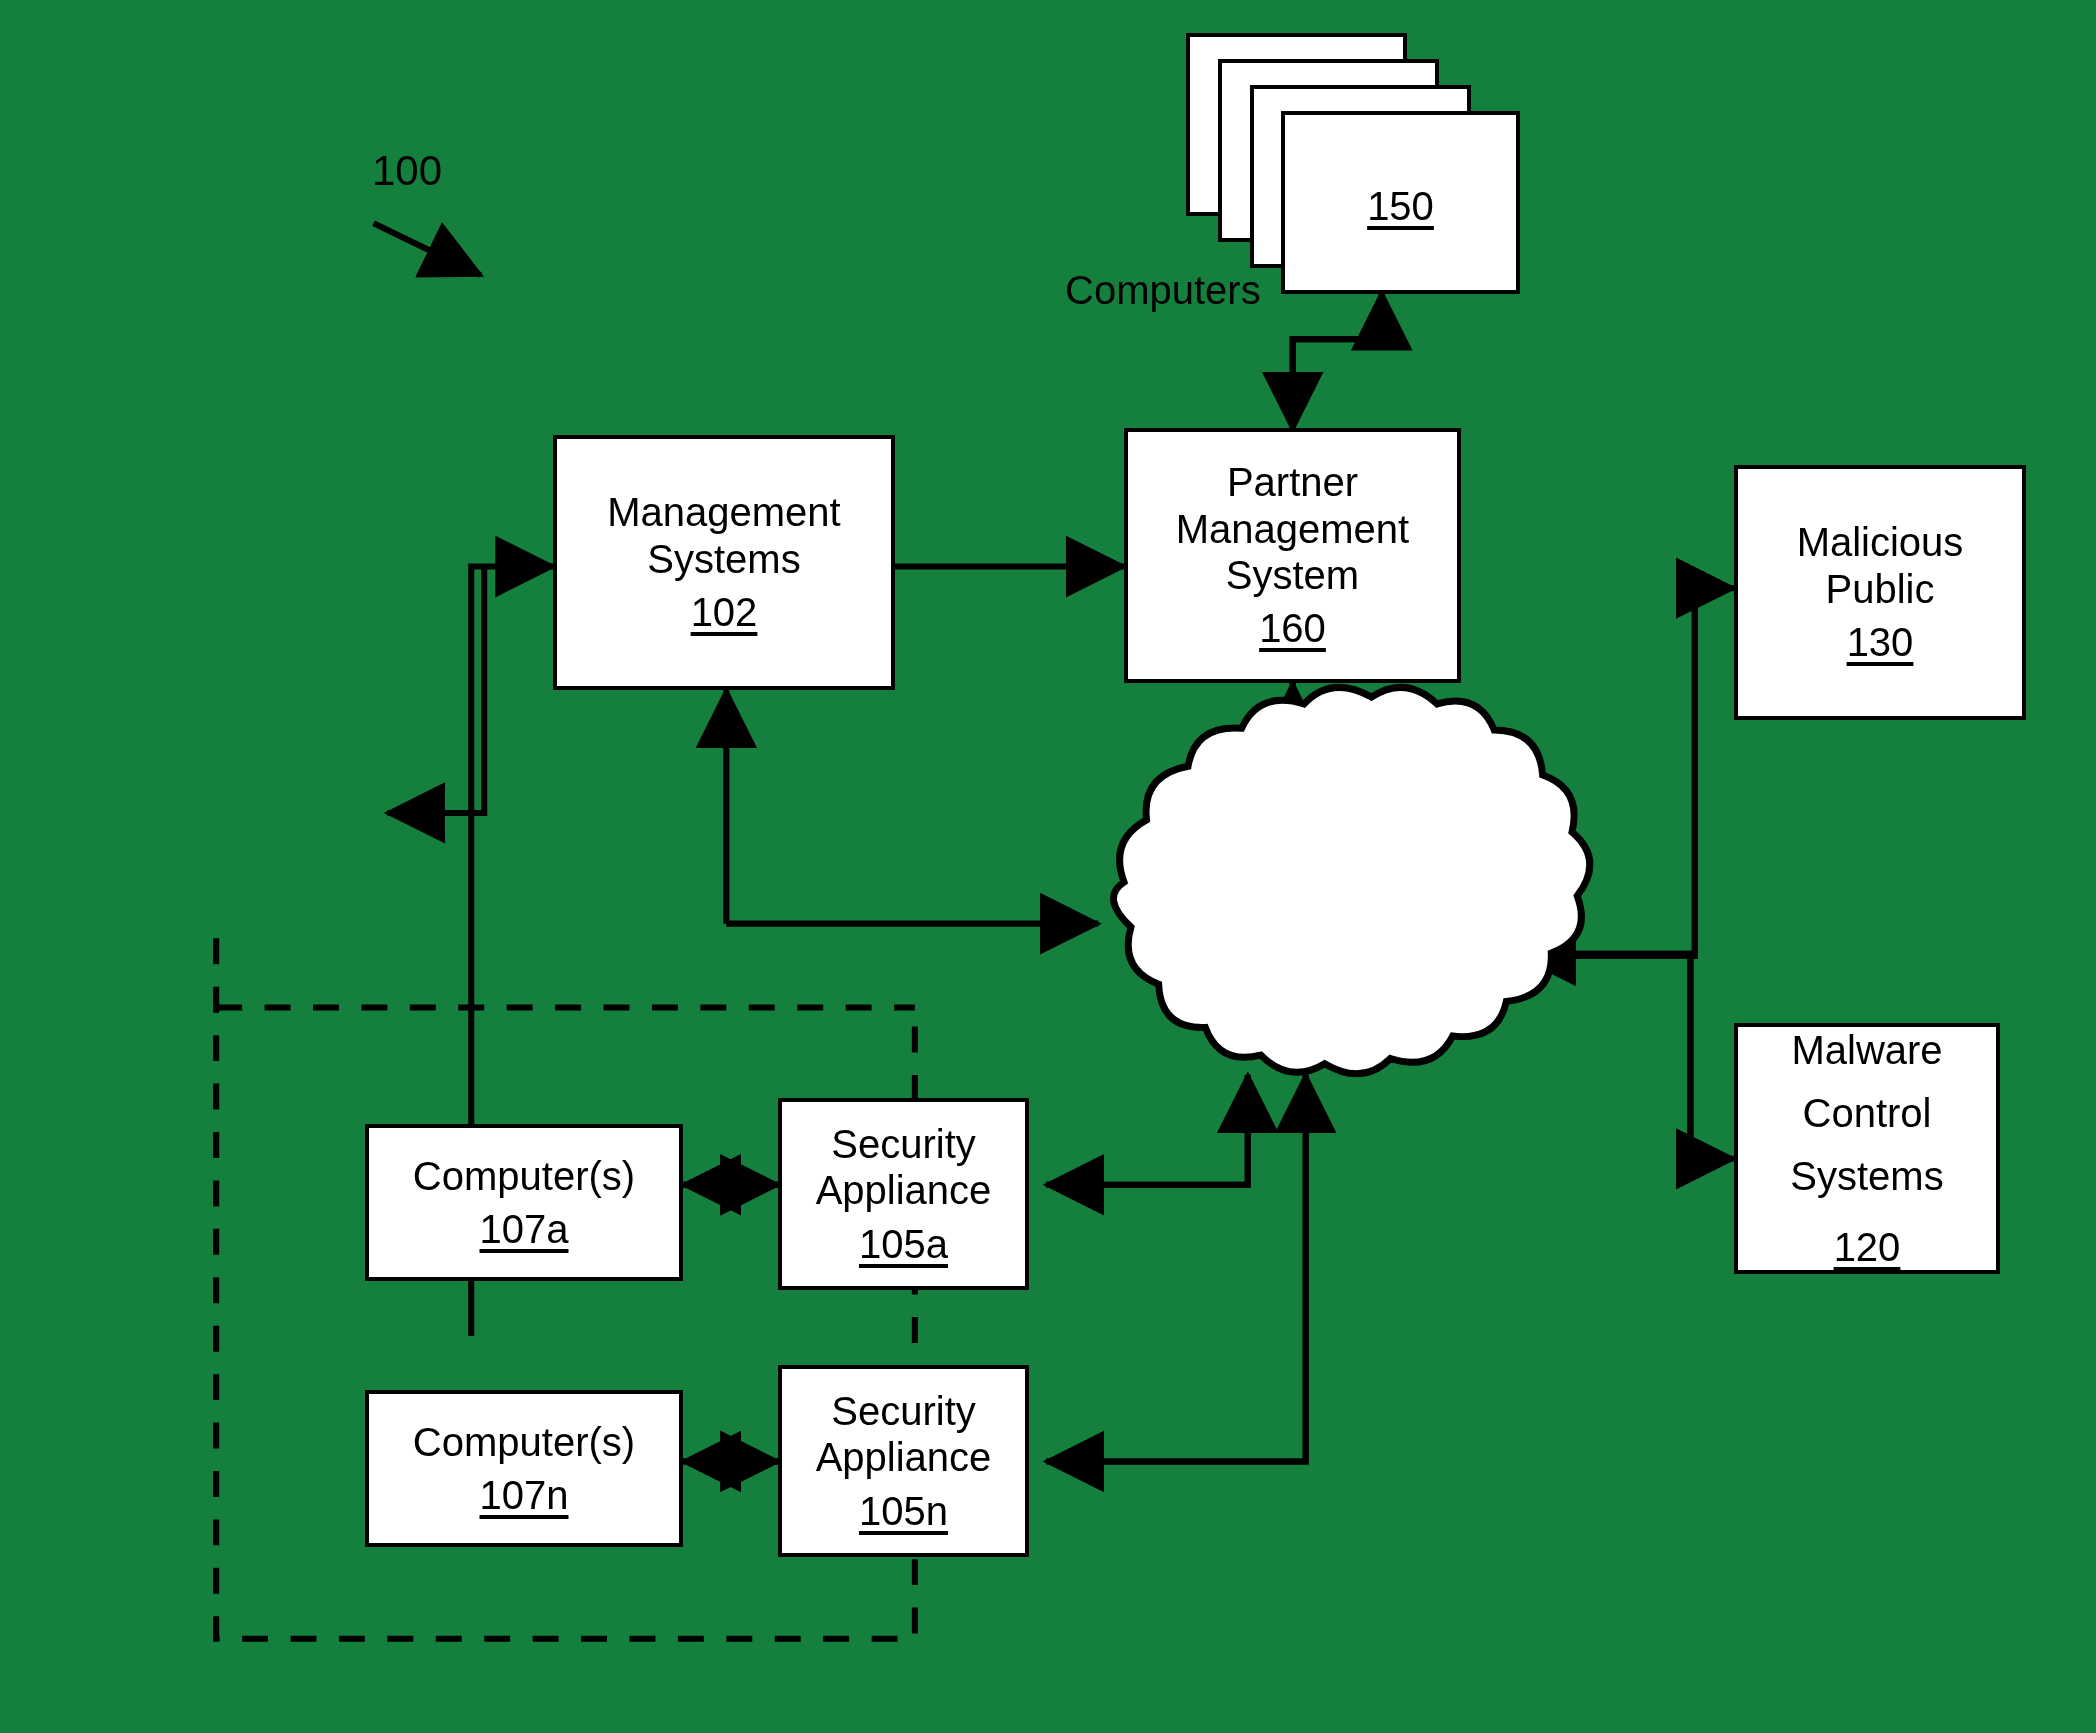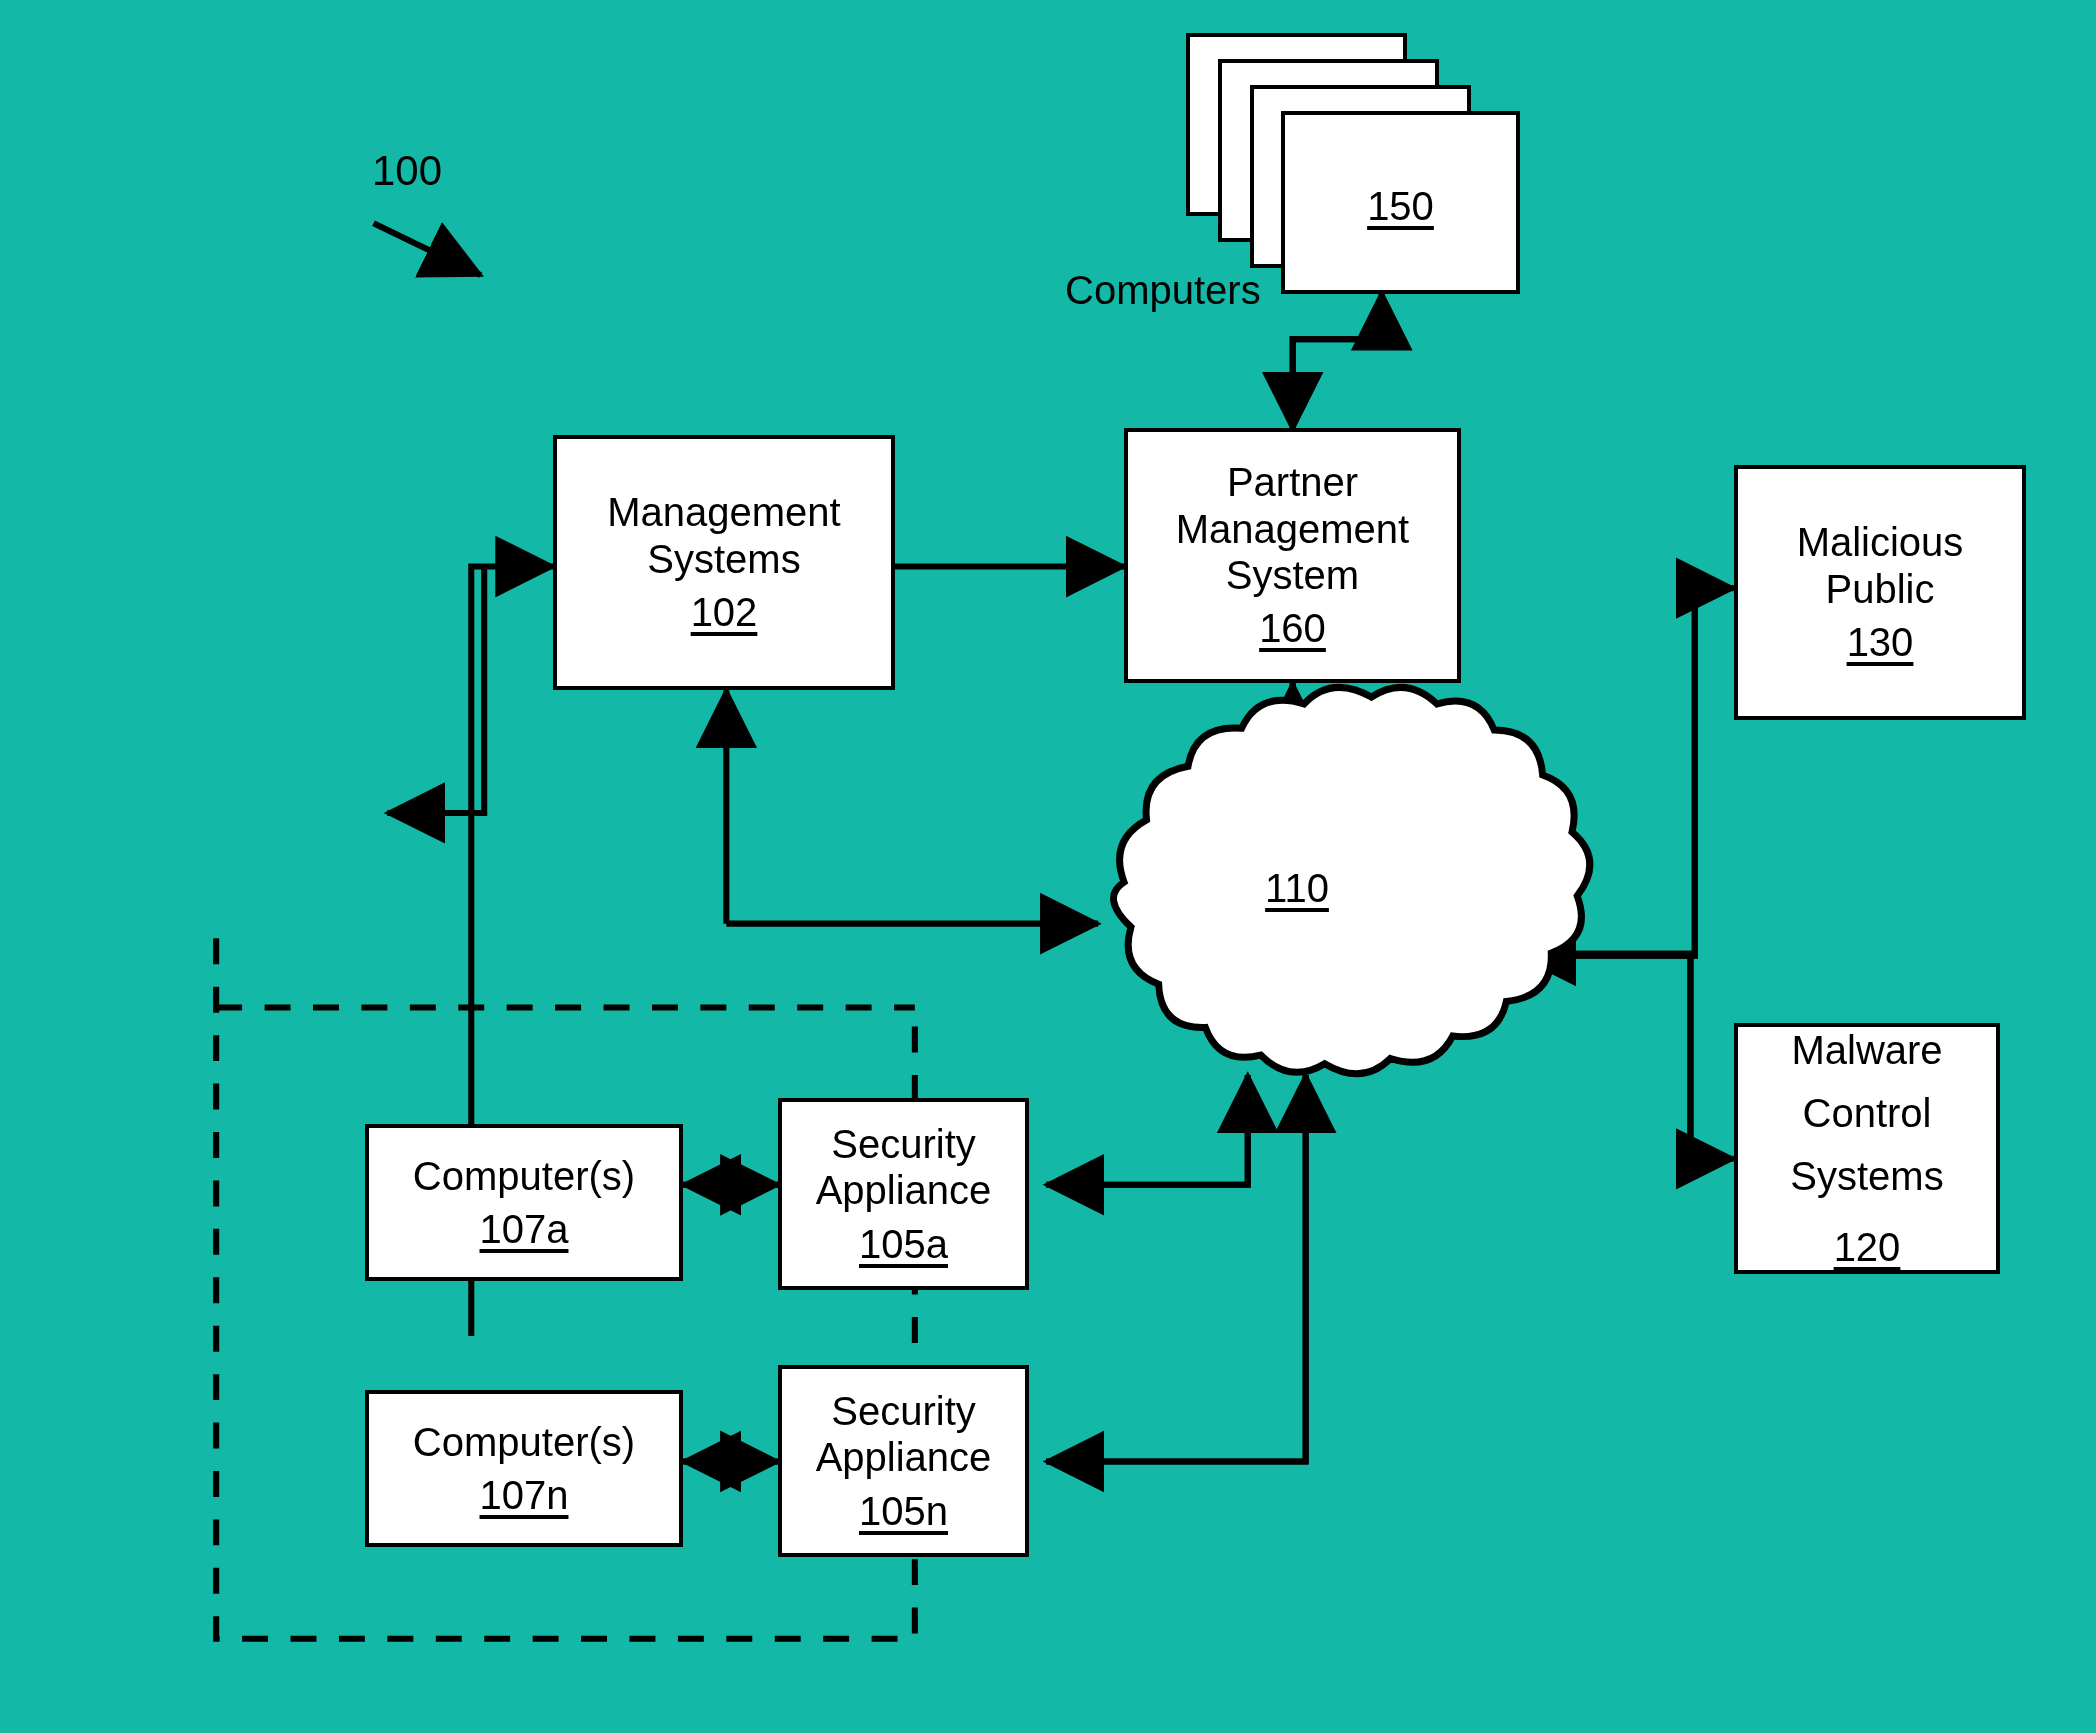--- a/index.html
+++ b/index.html
@@ -8,21 +8,21 @@
     background: #ffffff;
   }
   body {
     font-family: "Liberation Sans", sans-serif;
     color: #000000;
   }
   #figure {
     position: relative;
     width: 2096px;
     height: 1734px;
-    background: #14b8a6;
+    background: #15803d;
     overflow: hidden;
   }
   #wires {
     position: absolute;
     left: 0;
     top: 0;
     width: 2096px;
     height: 1734px;
   }
   .node {
@@ -187,21 +187,20 @@
 
   <div class="node" style="left:1734px; top:465px; width:292px; height:255px;">
     <span>Malicious</span>
     <span>Public</span>
     <span class="ref">130</span>
   </div>
 
 
   <div class="cloud-wrap" style="left:1124px; top:804px; width:346px; height:216px;">
     <div class="cloud-label" style="top:61px;">
-      <div class="reflabel">110</div>
     </div>
   </div>
 
   <div class="node" style="left:1734px; top:1023px; width:266px; height:251px;justify-content:space-between;">
     <span>Malware</span>
     <span>Control</span>
     <span>Systems</span>
     <span class="ref">120</span>
   </div>
 

